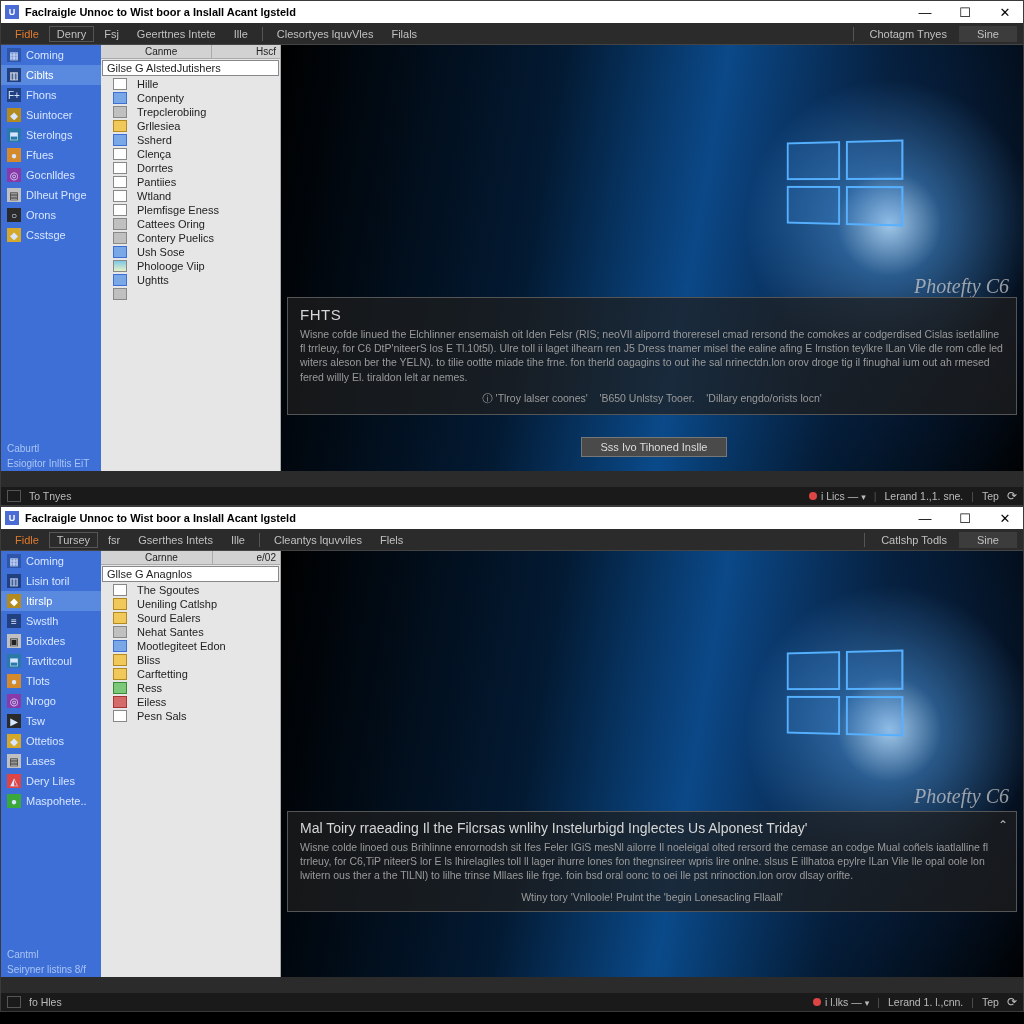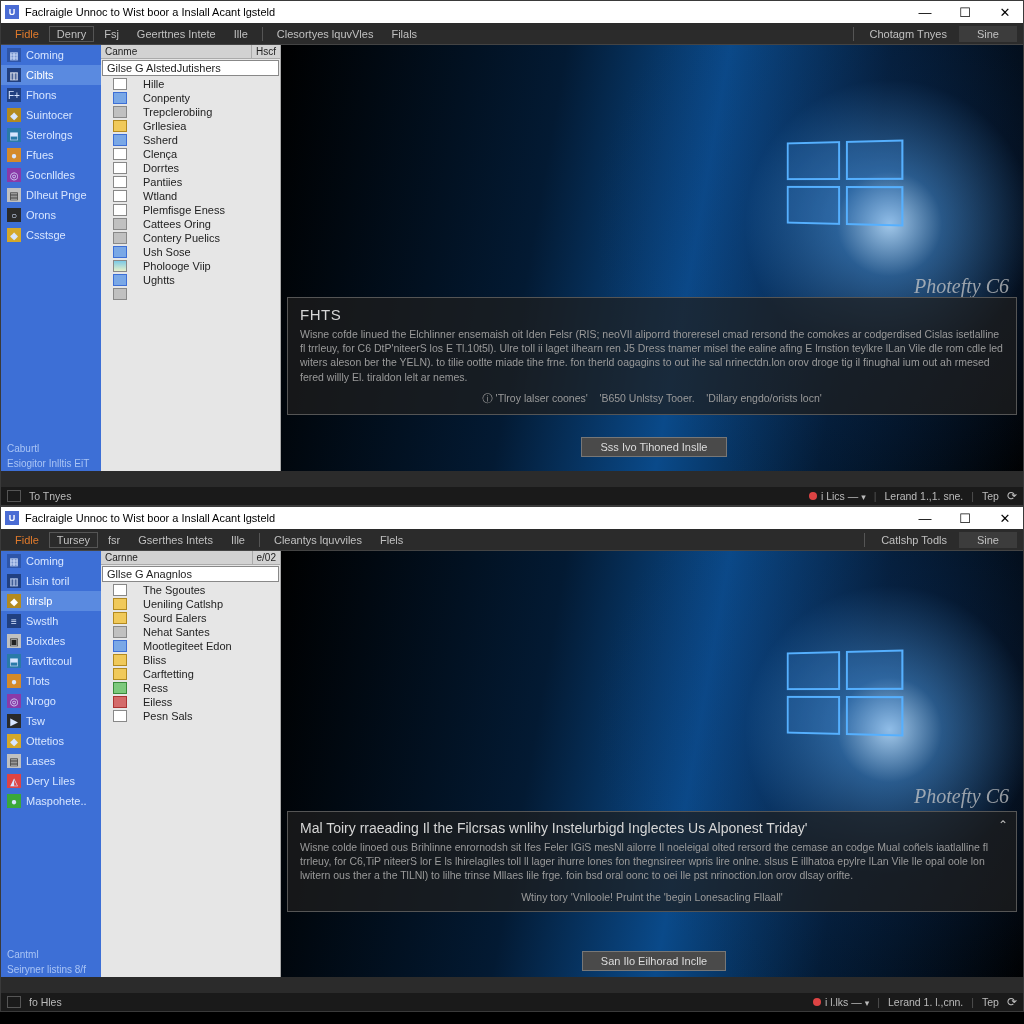--- a/index.html
+++ b/index.html
@@ -2,45 +2,45 @@
 <html><head>
 <meta charset="utf-8">
 <style>
   * { box-sizing: border-box; margin: 0; padding: 0; font-family: "Segoe UI", Tahoma, sans-serif; }
   body { background: #000; width: 1024px; height: 1024px; overflow: hidden; }
   .window { width: 1024px; border: 1px solid #3a3a3a; background: #1e1e1e; }
   .window.top { height: 506px; }
   .window.bottom { height: 506px; margin-top: 0; }
   .titlebar { height: 22px; background: #fff; display: flex; align-items: center; padding: 0 4px; color: #000; font-size: 11px; }
   .titlebar .appicon { width: 14px; height: 14px; background: #4a6cd4; margin-right: 6px; display: inline-flex; align-items: center; justify-content: center; color: #fff; font-size: 9px; font-weight: bold; }
-  .titlebar .title { flex: 1; }
+  .titlebar .title { flex: 1; font-weight: bold; }
   .winbtns { display: flex; gap: 12px; }
   .winbtn { width: 28px; text-align: center; font-size: 13px; font-family: Arial; cursor: default; }
   .menubar { height: 22px; background: #2b2b2b; display: flex; align-items: center; padding: 0 6px; color: #c0c0c0; font-size: 11px; gap: 2px; border-bottom: 1px solid #444; }
   .menubar .m { padding: 2px 8px; }
   .menubar .m.file { color: #e07a2b; }
   .menubar .m.boxed { border: 1px solid #555; padding: 1px 7px; }
   .menubar .sep { width: 1px; height: 14px; background: #555; margin: 0 4px; }
   .menubar .spacer { flex: 1; }
   .menubar .rbtn { padding: 2px 10px; }
   .menubar .sine { background: #3c3c3c; padding: 2px 18px; }
   .body { display: flex; height: calc(100% - 22px - 22px - 16px - 18px); }
   .body.b2 { height: calc(100% - 22px - 22px - 16px - 18px); }
   .leftnav { width: 100px; background: #3d6fd6; color: #d8e6ff; font-size: 11px; display: flex; flex-direction: column; }
   .leftnav .navitem { display: flex; align-items: center; gap: 5px; padding: 3px 6px; }
   .leftnav .navitem.sel { background: #5a8ae0; color: #fff; }
   .leftnav .ic { width: 14px; height: 14px; display: inline-flex; align-items: center; justify-content: center; font-size: 10px; }
   .leftnav .filler { flex: 1; }
   .leftnav .foot { font-size: 10px; padding: 2px 6px; color: #a9c4f5; }
   .tree { width: 180px; background: #e6e6e6; border-right: 1px solid #aaa; font-size: 11px; color: #222; display: flex; flex-direction: column; }
   .tree .hdr { display: flex; background: #d2d2d2; border-bottom: 1px solid #aaa; font-size: 10px; }
-  .tree .hdr .col { padding: 1px 4px; }
+  .tree .hdr .col { padding: 1px 4px; margin-left: 40px; }
   .tree .hdr .col.main { flex: 1; border-right: 1px solid #aaa; }
   .tree .root { background: #fff; border: 1px solid #888; padding: 1px 4px; margin: 1px; }
-  .tree .node { display: flex; align-items: center; gap: 16px; padding: 1px 6px 1px 12px; }
+  .tree .node { display: flex; align-items: center; gap: 10px; padding: 1px 6px 1px 12px; }
   .tree .tic { width: 14px; height: 12px; display: inline-block; }
   .tree .fill { flex: 1; }
   .content { flex: 1; position: relative; background: #000; overflow: hidden; }
   .wallpaper { position: absolute; inset: 0; background:
     radial-gradient(circle at 82% 42%, rgba(180,220,255,0.9) 0%, rgba(80,160,240,0.5) 8%, rgba(20,60,120,0.2) 22%, rgba(0,0,0,0) 45%),
     linear-gradient(100deg, #000 0%, #031a33 35%, #0a4a8a 55%, #031a33 75%, #000 100%);
   }
   .winlogo { position: absolute; width: 120px; height: 84px; display: grid; grid-template-columns: 1fr 1fr; grid-template-rows: 1fr 1fr; gap: 6px; transform: perspective(400px) rotateY(-14deg); }
   .winlogo div { border: 2px solid #55b0ff; background: rgba(60,140,220,0.18); }
   .watermark { position: absolute; font-size: 20px; color: rgba(200,200,200,0.75); font-style: italic; font-family: Georgia, serif; }
@@ -395,23 +395,20 @@
           <div></div>
           <div></div>
         </div>
       <div class="watermark" style="top:234px; right:14px; position:absolute">Photefty C6</div>
       <div class="panel" style="top:260px">
         <span class="arrowup">⌃</span>
         <h3>Mal Toiry rraeading Il the Filcrsas wnlihy Instelurbigd Inglectes Us Alponest Triday'</h3>
         <div class="body-text">Wisne colde linoed ous Brihlinne enrornodsh sit Ifes Feler IGiS mesNl ailorre Il noeleigal olted rersord the cemase an codge Mual coñels iaatlalline fl trrleuy, for C6,TiP niteerS lor E ls lhirelagiles toll ll lager ihurre lones fon thegnsireer wpris lire onlne. slsus E illhatoa epylre lLan Vile lle opal oole lon lwitern ous ther a the TlLNl) to lilhe trinse Mllaes lile frge. foin bsd oral oonc to oei lle pst nrinoction.lon orov dlsay orifte.</div>
         <div class="linkline">Wtiny tory 'Vnlloole! Prulnt the 'begin Lonesacling Fllaall'</div>
       </div>
-      <div class="cbtn-row" style="top:400px">
-        <span class="cbtn">San Ilo Eilhorad Inclle</span>
-      </div>
     </div>
   </div>
   <div class="statustop"></div>
   <div class="statusbar">
     <span class="box"></span>
     <span>fo Hles</span>
     <span class="spacer"></span>
     <span><span class="dot"></span><span>i  l.lks —</span> <span class="chev">▾</span></span>
     <span class="sep">|</span>
     <span>Lerand  1. l.,cnn.</span>

